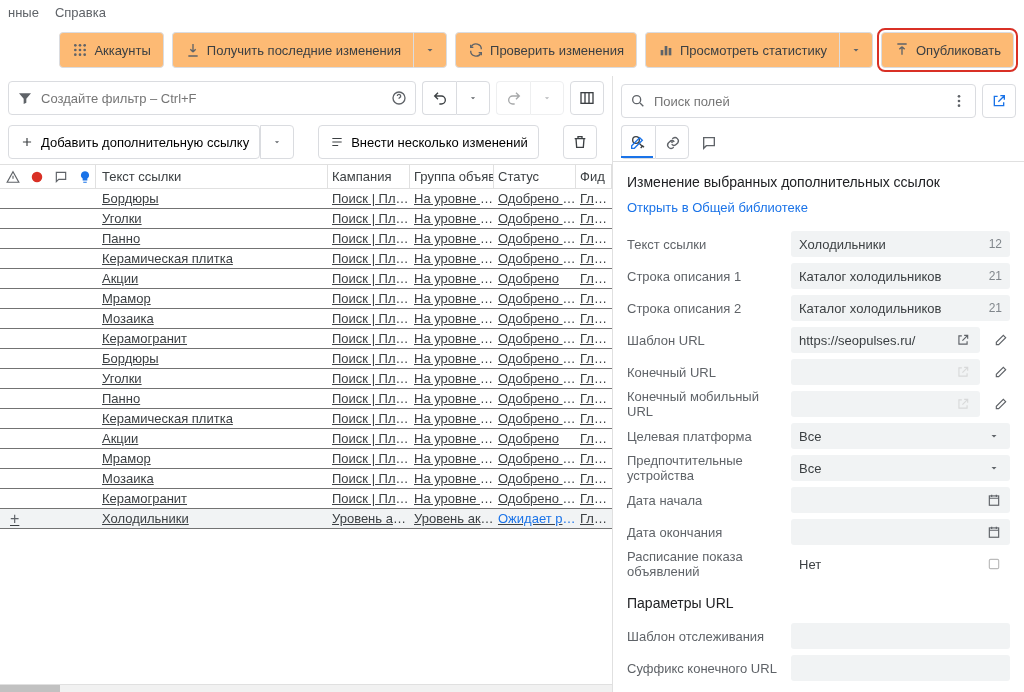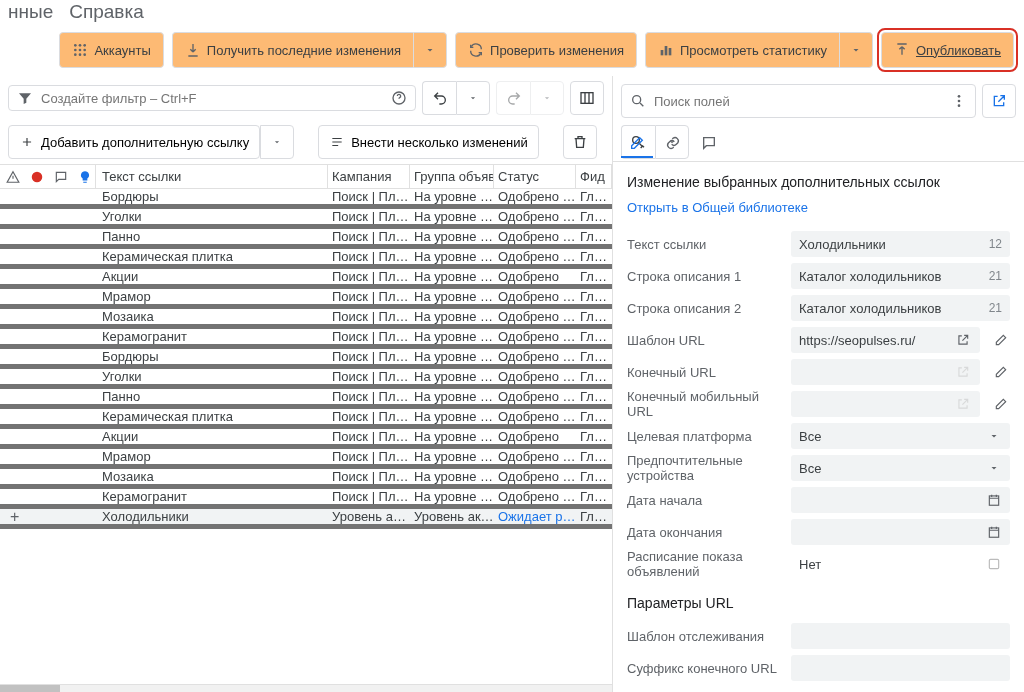--- a/index.html
+++ b/index.html
@@ -1,54 +1,54 @@
 <!DOCTYPE html>
 <html><head>
 <meta charset="utf-8">
 <style>
 * { box-sizing: border-box; margin: 0; padding: 0; font-family: Arial, Roboto, sans-serif; }
 body { font-size: 13px; color: #3c4043; background: #fff; width: 1024px; height: 692px; overflow: hidden; }
 
 
-.topmenu { height: 24px; display: flex; align-items: center; gap: 16px; padding: 0 8px; font-size: 19px; color: #5f6368; }
+.topmenu { height: 24px; display: flex; align-items: center; gap: 16px; padding: 0 8px; font-size: 13px; color: #5f6368; }
 .topmenu span { cursor: pointer; }
 
 
 .header-toolbar { height: 52px; display: flex; align-items: center; justify-content: flex-end; gap: 8px; padding: 0 10px; }
 .hbtn { display: flex; align-items: center; gap: 6px; height: 36px; padding: 0 12px; border: 1px solid #dadce0; border-radius: 4px; background: #fdba74; font-size: 13px; color: #3c4043; cursor: pointer; }
 .hbtn-split { display: flex; }
 .hbtn-split .hbtn:first-child { border-top-right-radius: 0; border-bottom-right-radius: 0; border-right: none; }
 .hbtn-split .hbtn.caret { border-top-left-radius: 0; border-bottom-left-radius: 0; padding: 0 8px; }
-.publish { outline: 2px solid #d93025; outline-offset: 2px; text-decoration: underline; }
+.publish { outline: 2px solid #d93025; outline-offset: 2px; }
 .icon { display: inline-flex; width: 16px; height: 16px; align-items: center; justify-content: center; }
 
 
 .main { display: flex; height: calc(692px - 76px); }
 .left { width: 613px; display: flex; flex-direction: column; border-right: 1px solid #e0e0e0; }
 .right { flex: 1; display: flex; flex-direction: column; min-width: 0; }
 
 
 .filterbar { display: flex; align-items: center; gap: 6px; height: 44px; padding: 0 8px; }
-.filter-input { flex: 1; display: flex; align-items: center; height: 26px; border: 1px solid #dadce0; border-radius: 4px; padding: 0 8px; color: #80868b; gap: 8px; }
+.filter-input { flex: 1; display: flex; align-items: center; height: 34px; border: 1px solid #dadce0; border-radius: 4px; padding: 0 8px; color: #80868b; gap: 8px; }
 .filter-input input { border: none; outline: none; flex: 1; font-size: 13px; color: #3c4043; }
 .smallbtn { height: 34px; min-width: 34px; padding: 0 8px; border: 1px solid #dadce0; border-radius: 4px; background: #fff; display: inline-flex; align-items: center; justify-content: center; cursor: pointer; }
 .btngroup { display: inline-flex; }
 .btngroup .smallbtn:first-child { border-top-right-radius: 0; border-bottom-right-radius: 0; border-right: none; }
 .btngroup .smallbtn:last-child { border-top-left-radius: 0; border-bottom-left-radius: 0; }
 .disabled { opacity: 0.45; }
 
 
 .actionbar { display: flex; align-items: center; gap: 24px; height: 44px; padding: 0 8px; }
 .actbtn { display: inline-flex; align-items: center; gap: 6px; height: 34px; padding: 0 10px; border: 1px solid #dadce0; border-radius: 4px; background: #fff; font-size: 13px; cursor: pointer; white-space: nowrap; }
 
 
 .table { border-top: 1px solid #e0e0e0; overflow: hidden; display: flex; flex-direction: column; flex: 1; }
 .thead, .trow { display: flex; align-items: center; font-size: 13px; height: 20px; }
 .thead { height: 24px; color: #3c4043; font-weight: 400; border-bottom: 1px solid #e0e0e0; background: #fff; }
-.trow { border-bottom: 5px solid #737373; }
+.trow { border-bottom: 1px solid #737373; text-decoration: underline; }
 .trow.selected { background: #f1f3f4; }
 .c-icons { width: 96px; display: flex; align-items: center; gap: 2px; padding-left: 4px; }
 .c-text { flex: 1; padding-left: 6px; overflow: hidden; text-overflow: ellipsis; white-space: nowrap; min-width: 0; }
 .c-camp { width: 82px; padding-left: 4px; overflow: hidden; text-overflow: ellipsis; white-space: nowrap; }
 .c-group { width: 84px; padding-left: 4px; overflow: hidden; text-overflow: ellipsis; white-space: nowrap; }
 .c-status { width: 82px; padding-left: 4px; overflow: hidden; text-overflow: ellipsis; white-space: nowrap; }
 .c-feed { width: 36px; padding-left: 4px; overflow: hidden; text-overflow: ellipsis; white-space: nowrap; }
 .th { border-right: 1px solid #e0e0e0; height: 100%; display: flex; align-items: center; }
 .th.c-icons { gap: 10px; padding-left: 6px; }
 .mini-icon { width: 14px; height: 14px; display: inline-block; }

